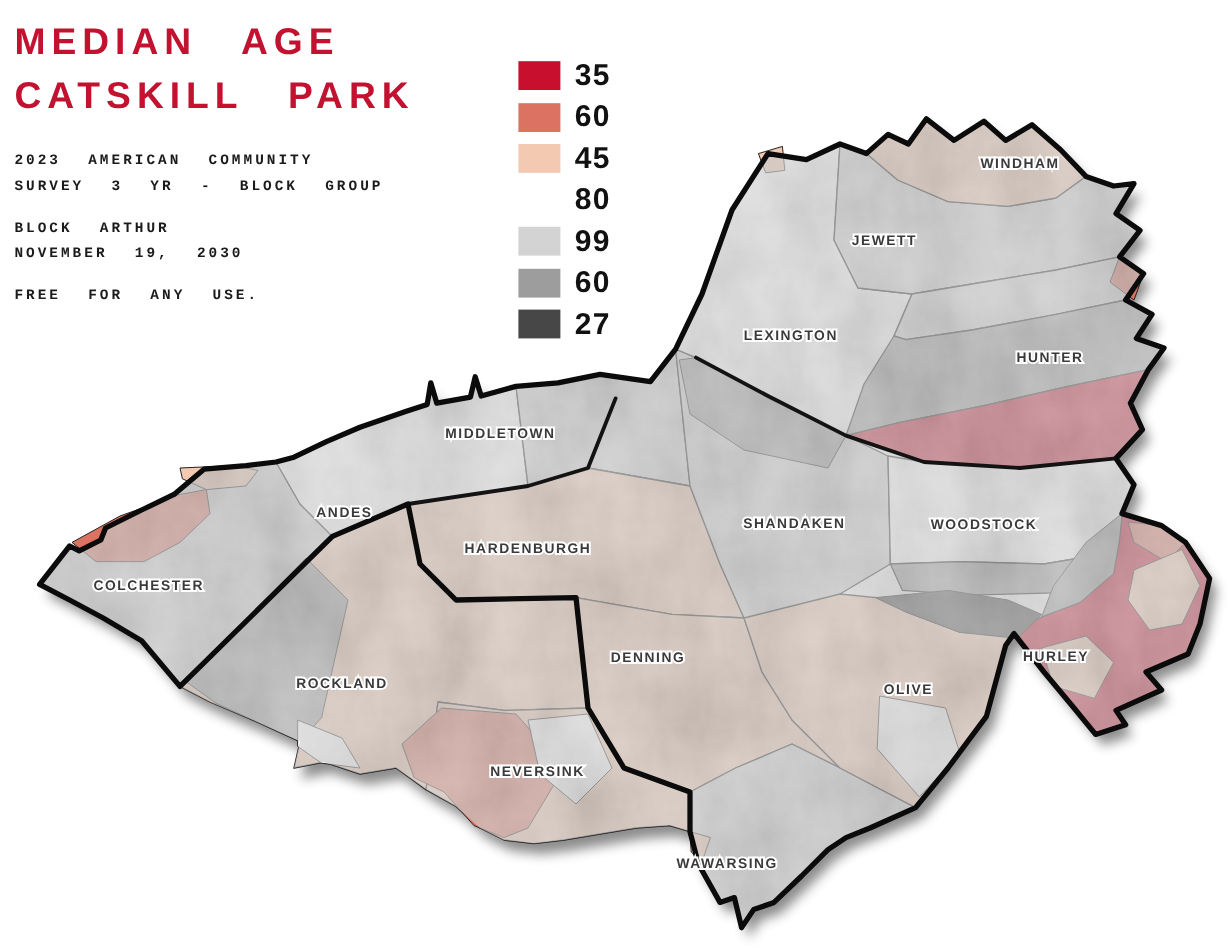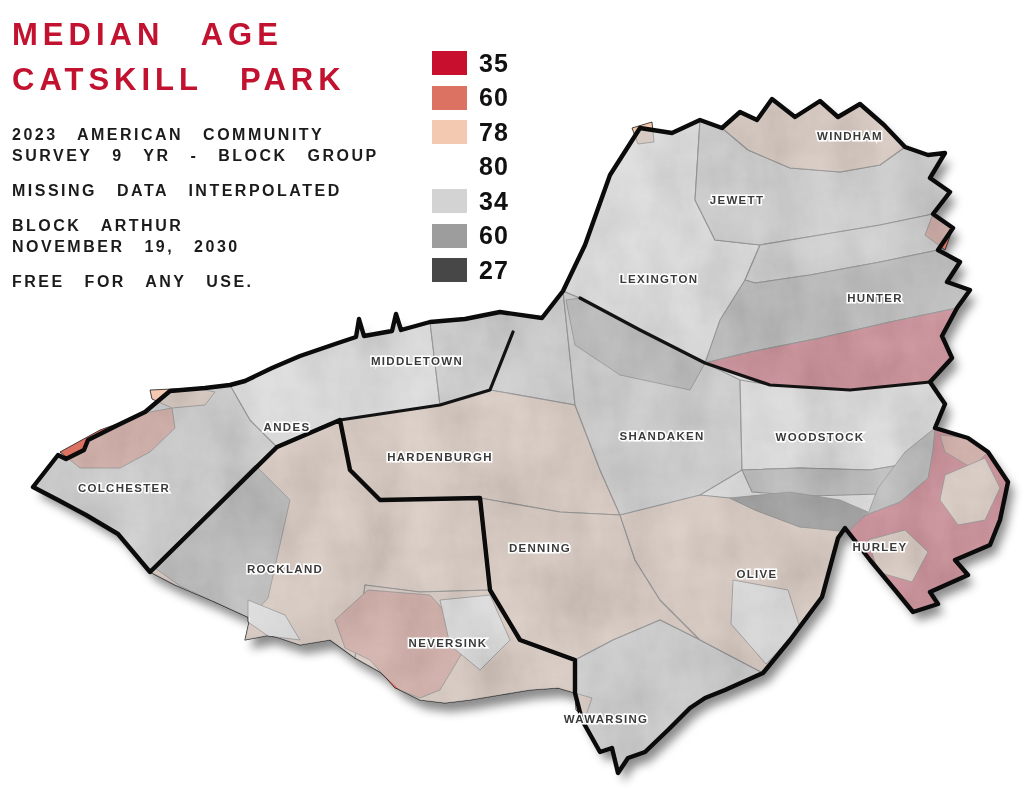--- a/index.html
+++ b/index.html
@@ -7,22 +7,22 @@
     width:1024px;height:791px;overflow:hidden;position:relative;
     background:#ffffff;
     font-family:"Liberation Sans","DejaVu Sans",sans-serif;
   }
   .info{position:absolute;left:12px;top:12px;z-index:5;}
   .title{
     font-size:31px;font-weight:bold;line-height:45px;
     letter-spacing:5px;word-spacing:24px;
   }
   .meta{
-    font-size:16px;font-weight:bold;color:#1b1b1b;
-    letter-spacing:2.5px;word-spacing:13px;line-height:21px;
+    font-size:12px;font-weight:bold;color:#1b1b1b;
+    letter-spacing:2.5px;word-spacing:13px;line-height:21px;font-family:Liberation Mono, monospace;
   }
   .meta-block{margin-top:14px;}
   .meta-block.first{margin-top:22px;}
   .legend{position:absolute;left:432px;top:46px;z-index:5;}
   .legend-row{display:flex;align-items:center;height:34.5px;justify-content:flex-end;}
   .legend-swatch{width:35px;height:24px;flex:0 0 35px;}
   .legend-label{
     margin-left:12px;font-size:25px;font-weight:bold;color:#111;
     letter-spacing:1px;
   }
@@ -37,50 +37,49 @@
 </head>
 <body>
 
 <div class="info">
   <div class="title" style="color: rgb(194, 18, 48);">
     <div>MEDIAN AGE</div>
     <div>CATSKILL PARK</div>
   </div>
   <div class="meta meta-block first">
     <div>2023 AMERICAN COMMUNITY</div>
-    <div>SURVEY 9 YR - BLOCK GROUP</div>
+    <div>SURVEY 3 YR - BLOCK GROUP</div>
   </div>
-  <div class="meta meta-block">MISSING DATA INTERPOLATED</div>
   <div class="meta meta-block">
     <div>BLOCK ARTHUR</div>
     <div>NOVEMBER 19, 2030</div>
   </div>
   <div class="meta meta-block">FREE FOR ANY USE.</div>
 </div>
 
 <div class="legend">
     <div class="legend-row">
       <div class="legend-swatch" style="background: rgb(200, 16, 46);"></div>
       <div class="legend-label">35</div>
     </div>
     <div class="legend-row">
       <div class="legend-swatch" style="background: rgb(220, 114, 98);"></div>
       <div class="legend-label">60</div>
     </div>
     <div class="legend-row">
       <div class="legend-swatch" style="background: rgb(244, 201, 177);"></div>
-      <div class="legend-label">78</div>
+      <div class="legend-label">45</div>
     </div>
     <div class="legend-row">
       <div class="legend-swatch" style="background: rgb(255, 255, 255);"></div>
       <div class="legend-label">80</div>
     </div>
     <div class="legend-row">
       <div class="legend-swatch" style="background: rgb(211, 211, 211);"></div>
-      <div class="legend-label">34</div>
+      <div class="legend-label">99</div>
     </div>
     <div class="legend-row">
       <div class="legend-swatch" style="background: rgb(157, 157, 157);"></div>
       <div class="legend-label">60</div>
     </div>
     <div class="legend-row">
       <div class="legend-swatch" style="background: rgb(71, 71, 71);"></div>
       <div class="legend-label">27</div>
     </div>
   </div>

